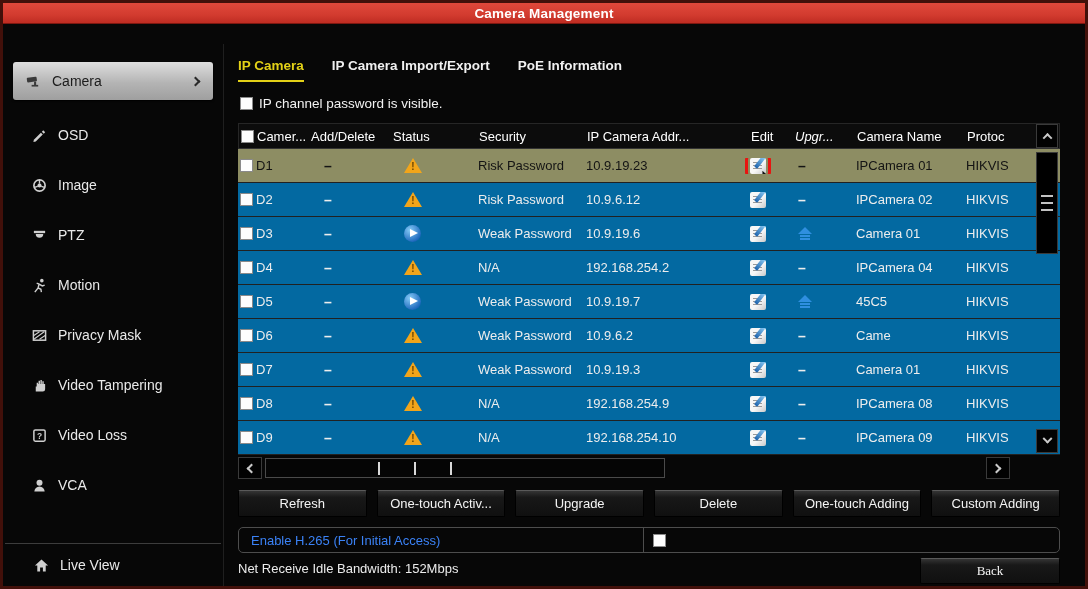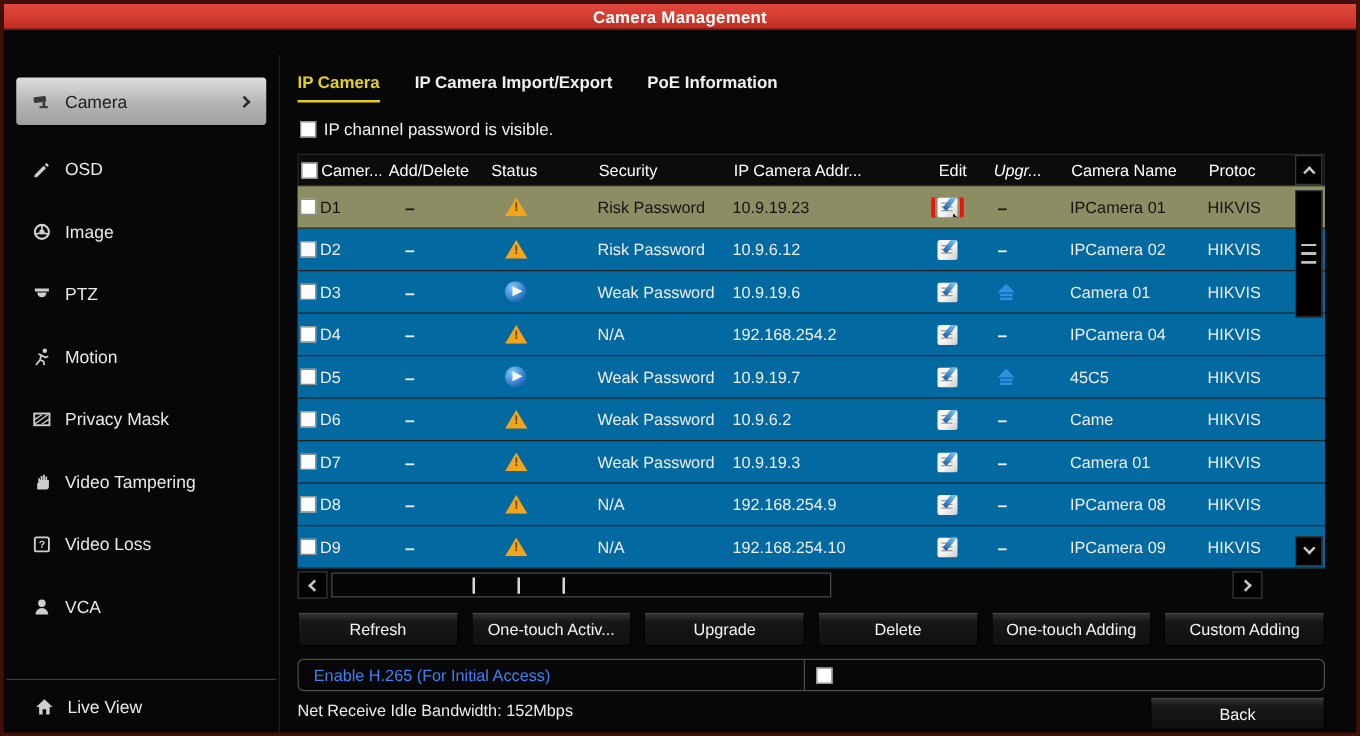--- a/index.html
+++ b/index.html
@@ -11,21 +11,21 @@
   body{font-family:"Liberation Sans", sans-serif;}
   .frame{width:1088px;height:589px;border:3px solid #42100a;background:#070707;display:flex;flex-direction:column;overflow:hidden;gap:20px;}
   
   .titlebar{height:21px;background:linear-gradient(#e0483b,var(--title-bar) 60%,#bf2c22);display:flex;align-items:center;justify-content:center;flex:0 0 auto;border-bottom:1px solid #7e1710;}
   .titlebar span{color:#fff;font-size:13.5px;font-weight:bold;letter-spacing:.2px;}
   
   .content{flex:1;display:flex;min-height:0;}
   .sidebar{width:221px;flex:0 0 auto;border-right:1px solid #1f1f1f;display:flex;flex-direction:column;padding-top:18px;}
   .main{flex:1;padding:12px 4px 0 14px;display:flex;flex-direction:column;}
   
-  .side-item{height:50px;display:flex;align-items:center;padding-left:22px;color:#e9e9e9;font-size:14px;gap:11px;}
+  .side-item{height:50px;display:flex;align-items:center;padding-left:28px;color:#e9e9e9;font-size:14px;gap:11px;}
   .side-item .si-icon{width:16px;height:16px;display:inline-flex;align-items:center;justify-content:center;color:#cfcfcf;flex:0 0 auto;}
   .side-item.active{height:38px;margin:0 10px 10px 10px;padding-left:12px;border-radius:3px;background:linear-gradient(#dedede,#b4b4b4 55%,#9f9f9f);color:#1c1c1c;position:relative;box-shadow:0 1px 2px #000;}
   .side-item.active .si-icon{color:#3a3a3a;}
   .side-item.active .chev{position:absolute;right:14px;}
   .side-spacer{flex:1;}
   .side-footer{border-top:1px solid #3c3c3c;margin:0 2px;}
   .side-footer .side-item{height:42px;}
   
   .chev{width:7px;height:7px;border-top:2px solid #2a2a2a;border-right:2px solid #2a2a2a;display:inline-block;}
   .chev.right{transform:rotate(45deg);}
@@ -94,21 +94,21 @@
   
   .btn-row{display:flex;gap:10px;width:822px;margin-top:9px;flex:0 0 auto;}
   .btn{flex:1;height:27px;border:1px solid #000;border-top:1px solid #5a5a5a;border-radius:2px;background:linear-gradient(#343434,#181818 25%,#101010);color:#f4f4f4;font-size:13px;display:flex;align-items:center;justify-content:center;white-space:nowrap;}
   
   .h265{width:822px;height:26px;margin-top:10px;border:1px solid #4d4d4d;border-radius:5px;position:relative;display:flex;align-items:center;padding-left:12px;color:#3b82f6;font-size:13px;flex:0 0 auto;}
   .h265::after{content:"";position:absolute;left:404px;top:0;bottom:0;width:1px;background:#4d4d4d;}
   .h265 .cb{position:absolute;left:414px;}
   
   .foot{width:822px;display:flex;justify-content:space-between;align-items:flex-start;margin-top:5px;flex:0 0 auto;}
   .bandwidth{color:#ececec;font-size:13px;padding-top:3px;}
-  .back-btn{width:140px;height:26px;flex:0 0 auto;}
+  .back-btn{width:140px;height:26px;flex:0 0 auto;font-family:Liberation Serif, serif;}
 </style>
 </head>
 <body>
 
 <div class="frame">
 
   <div class="titlebar">
     <span>Camera Management</span>
   </div>
 

